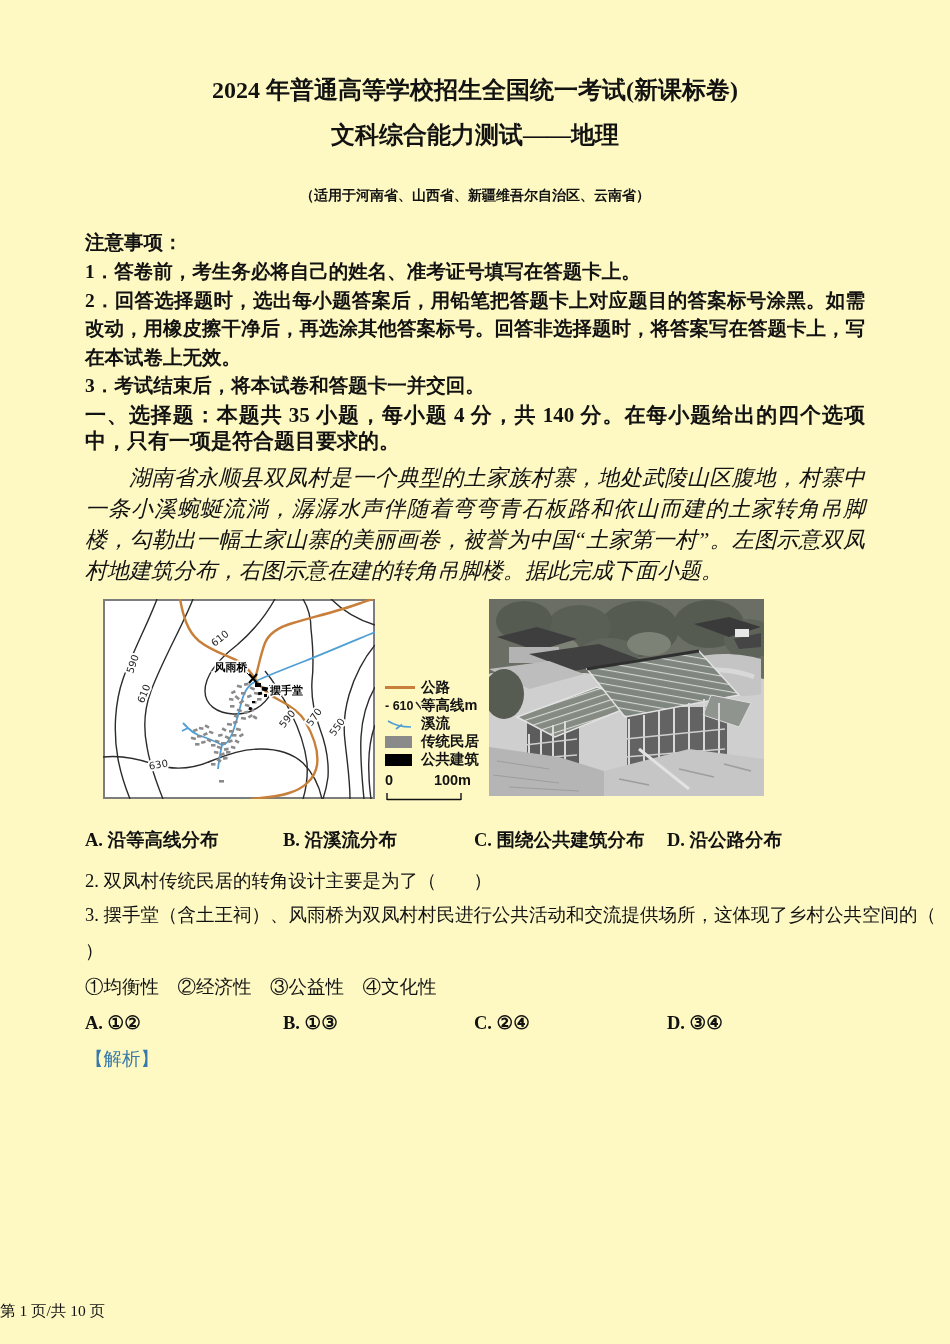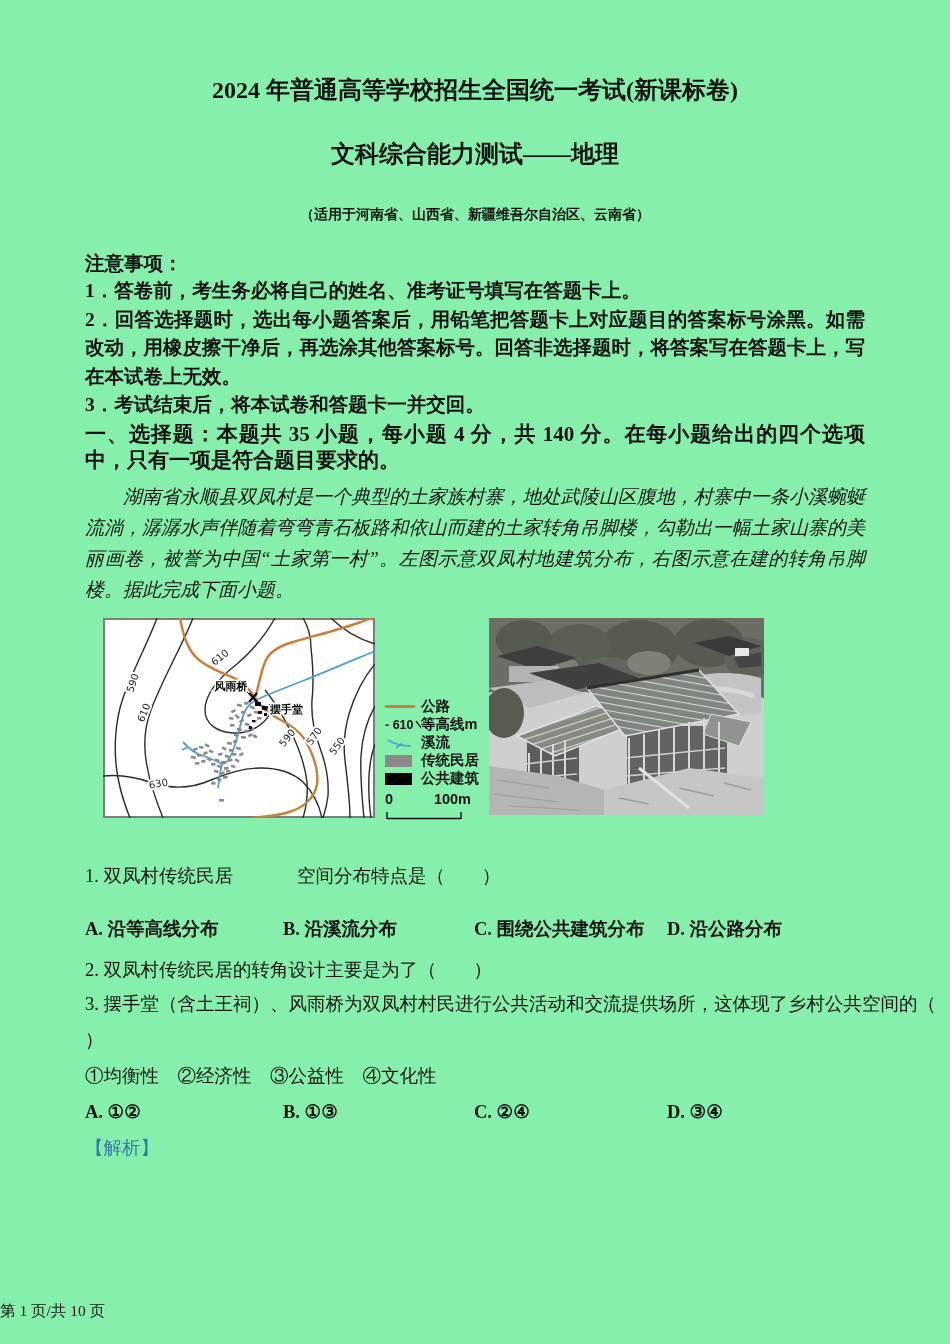--- a/index.html
+++ b/index.html
@@ -1,25 +1,25 @@
 <!DOCTYPE html>
 <html style="--road: #c87f3a; --stream: #4f9fd4; --contour: #2b2b2b; --dwelling: #8a8a8a; --public-building: #000000; --accent: #3779ab;"><head>
 <meta charset="utf-8">
 <style>
   html,body{margin:0;padding:0;background:#ffffff;}
-  .page{position:relative;width:950px;height:1344px;background:#86efac;
+  .page{position:relative;width:950px;height:1344px;background:#fef9c3;
         font-family:"Liberation Serif","DejaVu Serif",serif;color:#121212;overflow:hidden;}
   .content{padding:0 85px;}
   .title{margin-top:76px;text-align:center;font-size:24px;font-weight:bold;line-height:28px;}
-  .subtitle{margin-top:34px;text-align:center;font-size:24px;font-weight:bold;}
+  .subtitle{margin-top:15px;text-align:center;font-size:24px;font-weight:bold;}
   .applicable{margin-top:36px;text-align:center;font-size:14px;font-weight:bold;}
-  .notice-head{margin-top:26px;font-size:19.5px;font-weight:bold;line-height:27px;}
+  .notice-head{margin-top:26px;font-size:19.5px;font-weight:bold;line-height:27px;font-family:Liberation Mono, monospace;}
   .notice-item{font-size:19.5px;font-weight:bold;line-height:28.5px;text-align:justify;}
   .section-head{margin-top:1px;font-size:21px;font-weight:bold;line-height:26px;text-align:justify;}
-  .passage{margin-top:8px;font-size:19px;font-style:italic;line-height:31px;
+  .passage{margin-top:8px;font-size:22px;font-style:italic;line-height:31px;
            text-align:justify;text-indent:2em;}
   .figure{margin:13px 0 0 18px;display:flex;align-items:flex-start;height:200px;}
   .mapwrap{flex:0 0 auto;}
   .legend{flex:0 0 auto;margin-left:10px;margin-top:80px;
           font-family:"Liberation Sans","DejaVu Sans",sans-serif;}
   .legend-row{display:flex;align-items:center;height:18px;font-size:14.5px;font-weight:bold;white-space:nowrap;}
   .legend-sym{width:36px;display:flex;align-items:center;justify-content:flex-start;flex:0 0 36px;}
   .sym-road{width:30px;height:0;border-top:3px solid var(--road,#c87f3a);}
   .sym-contour{font-size:12.5px;font-weight:bold;letter-spacing:0;}
   .sym-box{width:27px;height:12px;}
@@ -290,21 +290,20 @@
           <g stroke="#9d9d9d" stroke-width="1.5">
               <line x1="130" y1="180" x2="160" y2="186"></line>
               <line x1="190" y1="170" x2="225" y2="178"></line>
               <line x1="235" y1="165" x2="262" y2="172"></line>
             </g>
         </svg>
       </div>
     </div>
 
     <div class="qblock">
-      <div class="q-stem"><span>1. 双凤村传统民居</span><span class="gap"></span><span>空间分布特点是（　　）</span></div>
       <div class="optrow">
         <span>A. 沿等高线分布</span>
         <span>B. 沿溪流分布</span>
         <span>C. 围绕公共建筑分布</span>
         <span>D. 沿公路分布</span>
       </div>
     </div>
 
     <div class="qblock">
       <div class="row-tight" style="margin-top:18px">2. 双凤村传统民居的转角设计主要是为了（　　）</div>

